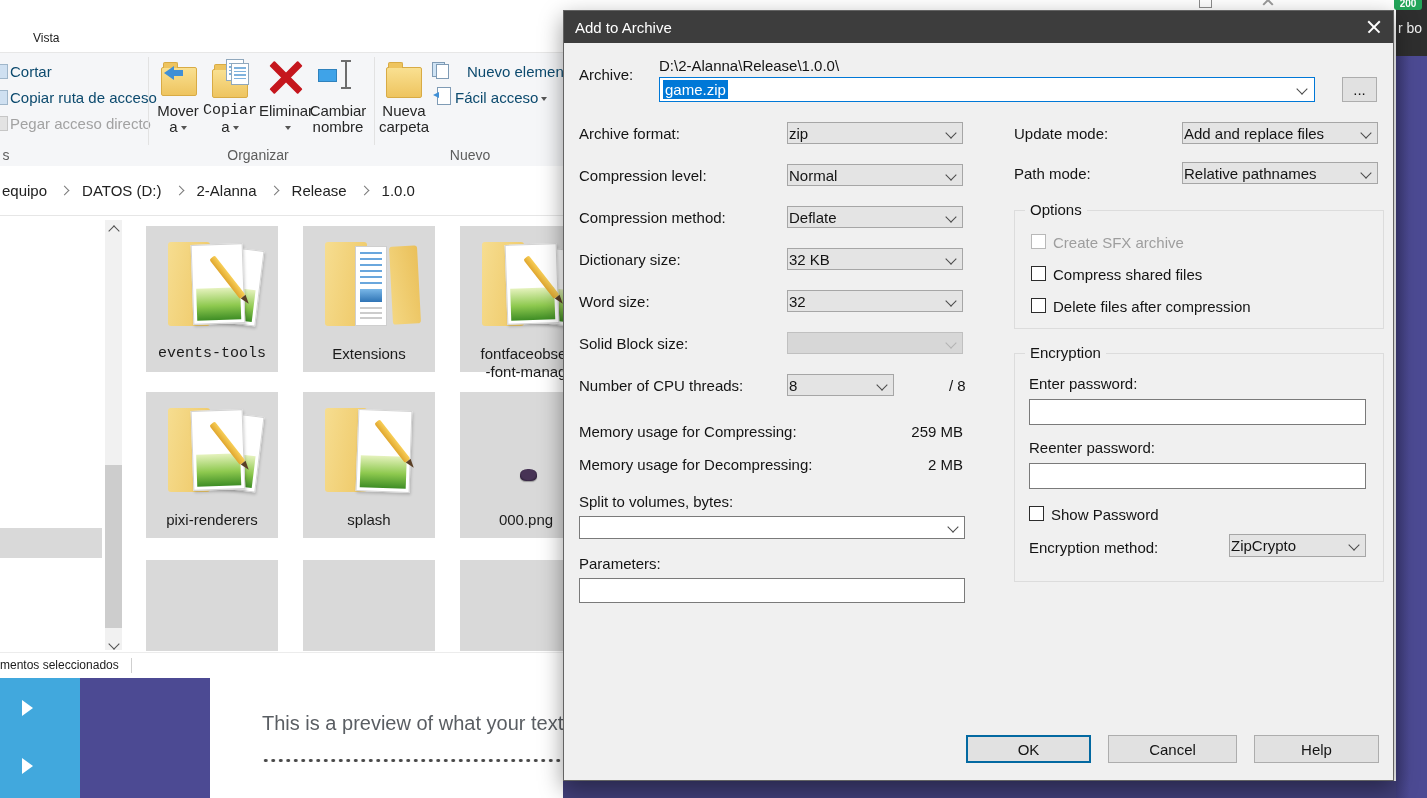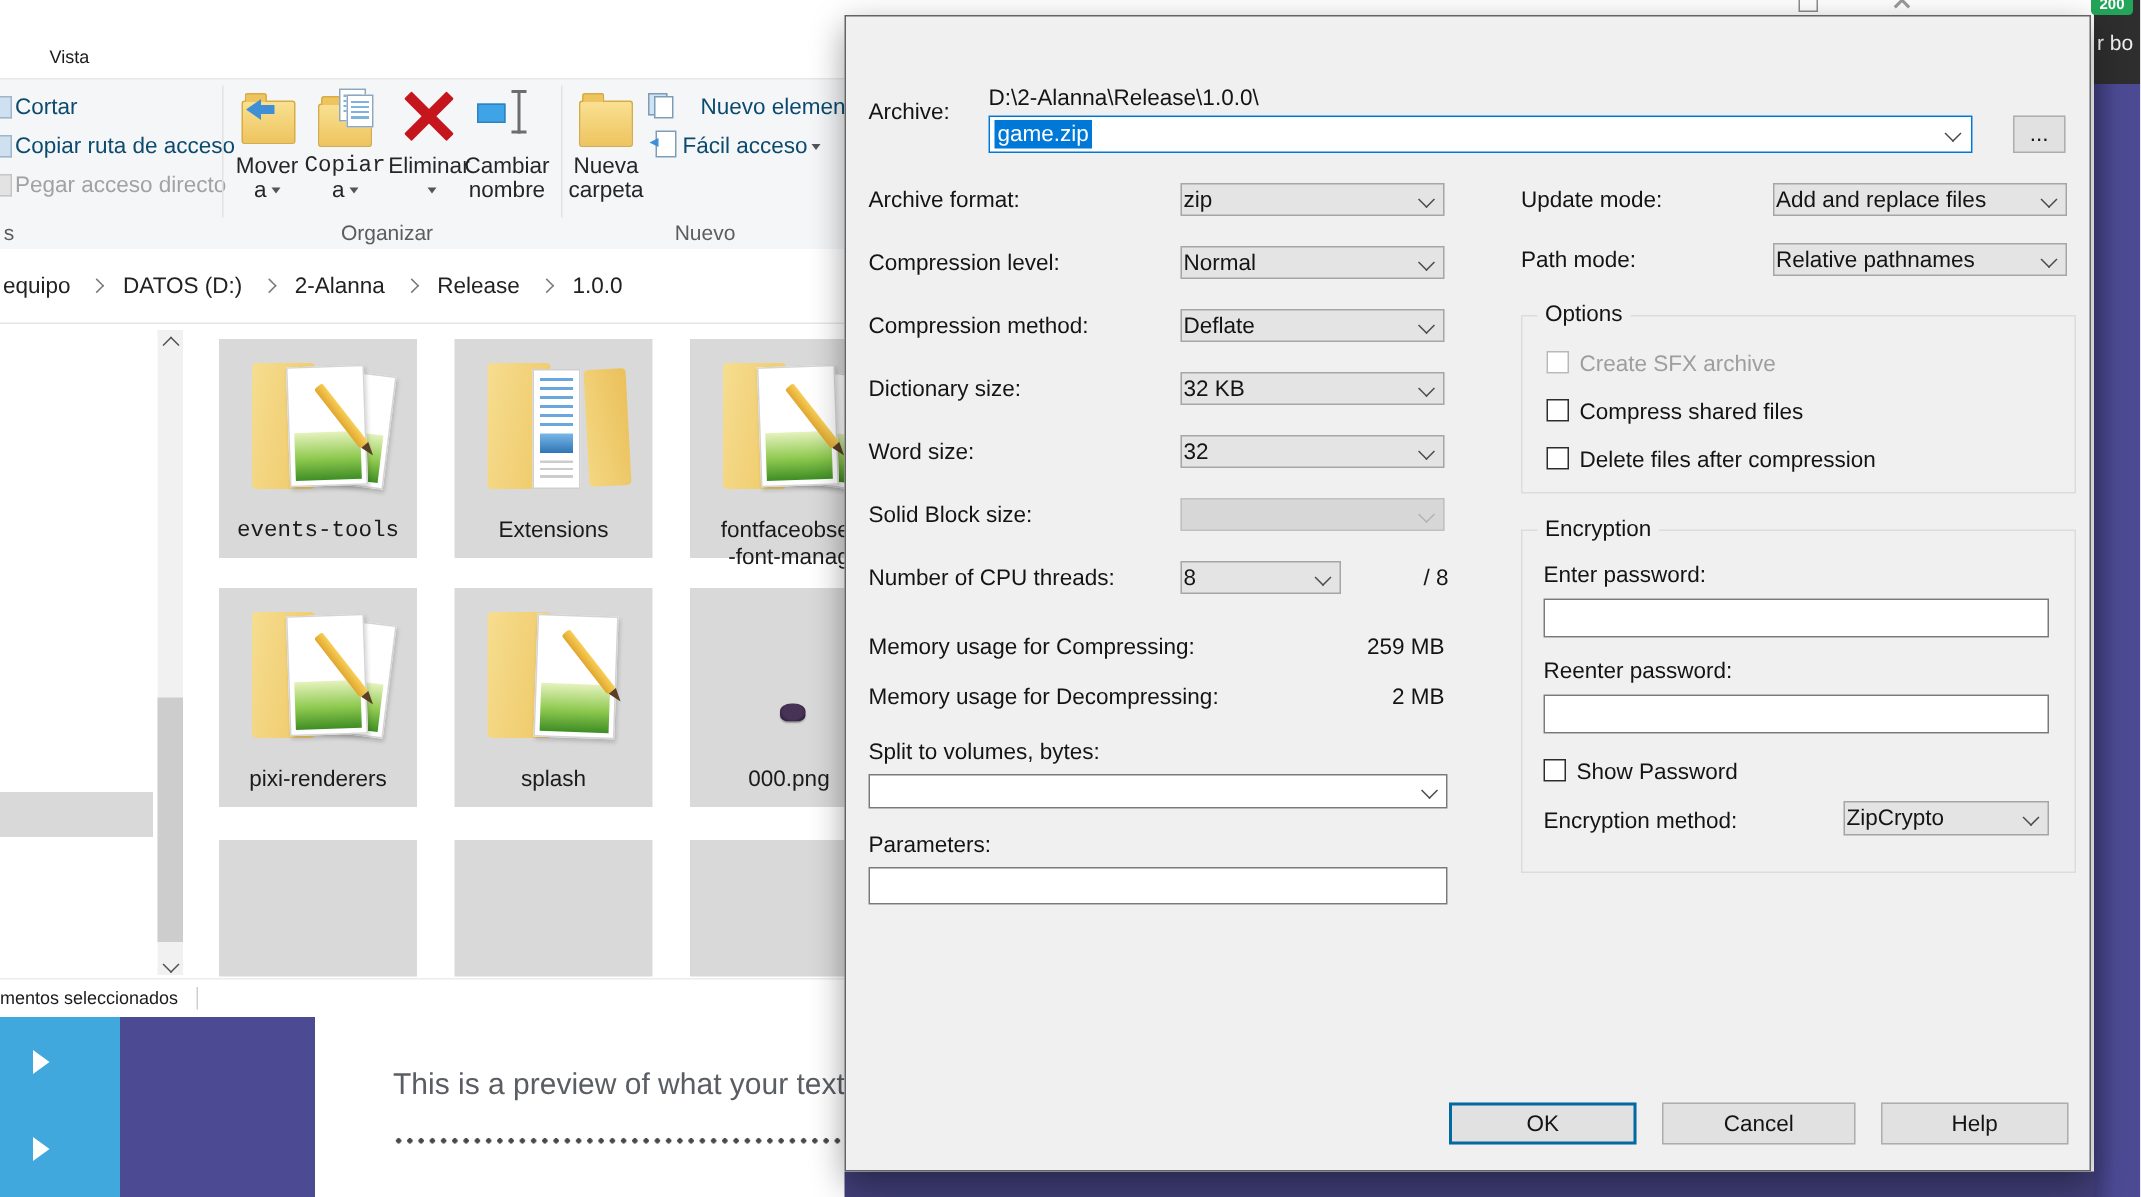--- a/index.html
+++ b/index.html
@@ -292,20 +292,27 @@
   <div class="a dots" style="left:262px;top:758px;width:301px;height:5px;"></div>
 
   <div class="a" style="left:1396px;top:0;width:31px;height:56px;background:#2e2e2e;">
     <div class="a" style="left:2px;top:20px;color:#f0f0f0;font-size:14px;white-space:nowrap;">r bo</div>
   </div>
   <div class="a" style="left:1394px;top:-3px;width:28px;height:13px;background:#23a55a;border-radius:3px;color:#fff;font-size:10px;font-weight:bold;text-align:center;line-height:13px;">200</div>
   <div class="a" style="left:1396px;top:56px;width:31px;height:742px;background:linear-gradient(90deg,#3e3c7a,#4c4a93 45%);"></div>
   <div class="a" style="left:563px;top:781px;width:833px;height:17px;background:#413f79;"></div>
 
   <div class="a dlg">
+    <div class="dlg-title">
+      <span class="dlg-title-text">Add to Archive</span>
+      <div class="xico" style="position:absolute;right:11px;top:8px;">
+          <i></i>
+          <i></i>
+        </div>
+    </div>
 
     <div class="dl" style="left:15px;top:55px;">Archive:</div>
     <div class="dl" style="left:95px;top:46px;">D:\2-Alanna\Release\1.0.0\</div>
     <div class="namecombo">
       <span class="sel">game.zip</span>
       <div class="a" style="right:8px;top:7px;width:7px;height:7px;border-right:1.6px solid #4a4a4a;border-bottom:1.6px solid #4a4a4a;transform:rotate(45deg);"></div>
     </div>
     <div class="wbtn" style="left:778px;top:66px;width:35px;height:25px;">...</div>
 
     <div class="dl" style="left:15px;top:114px;">Archive format:</div>

